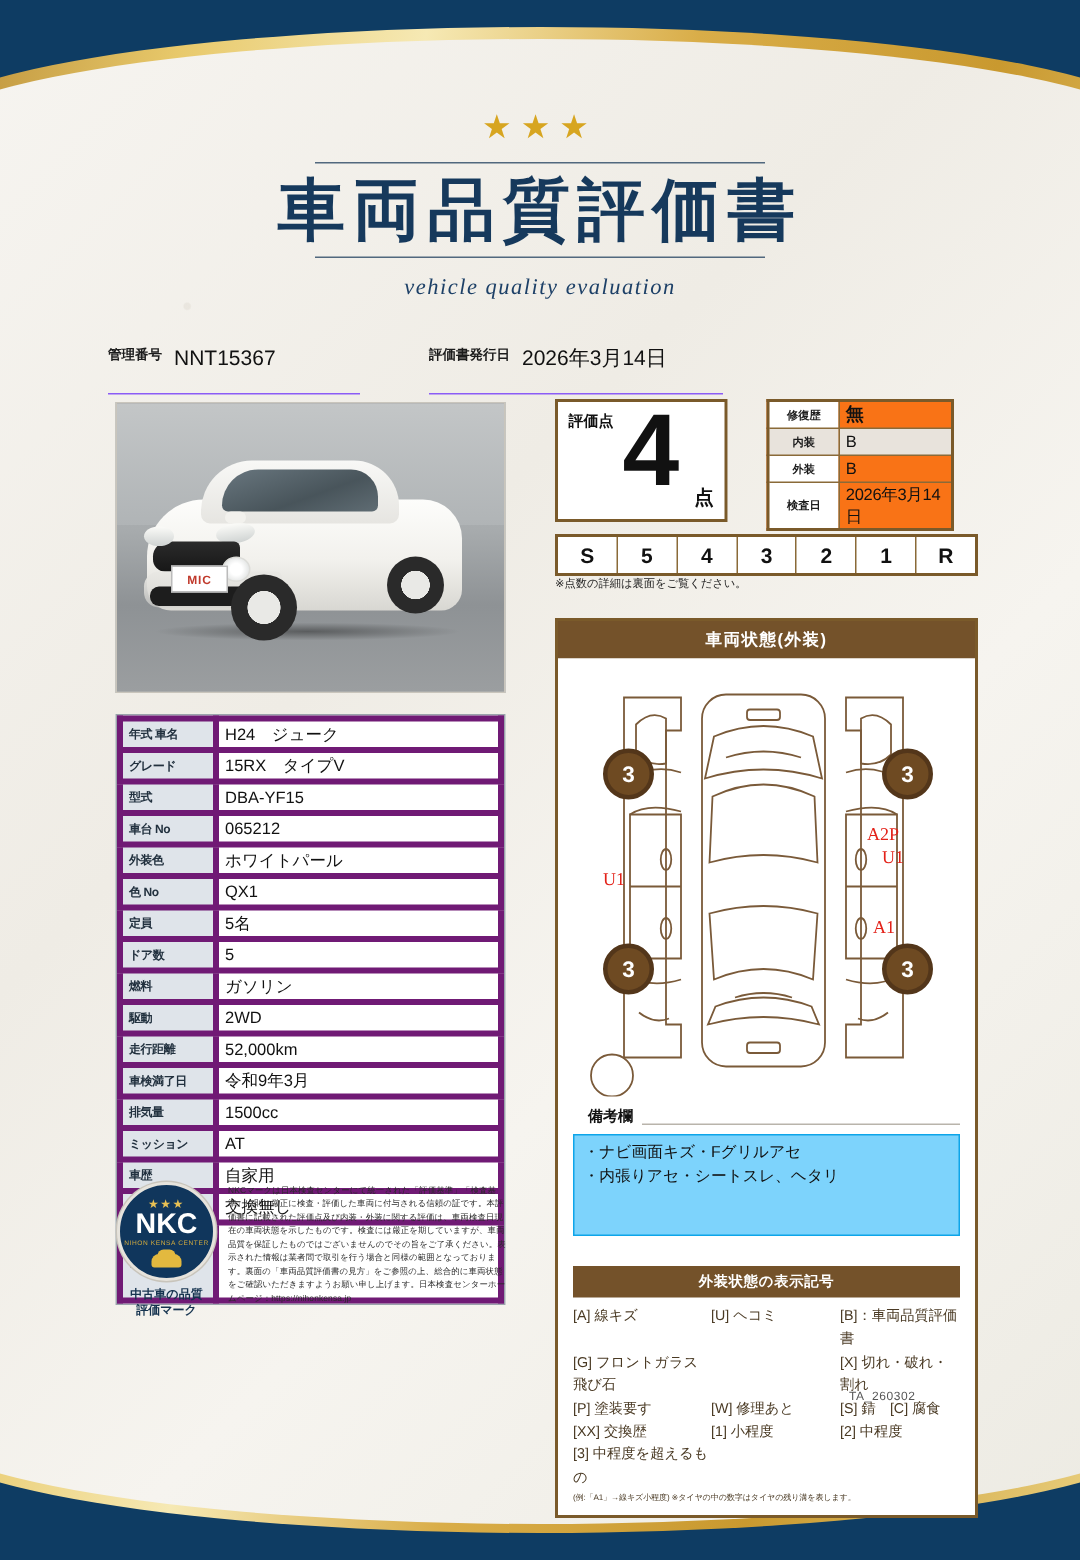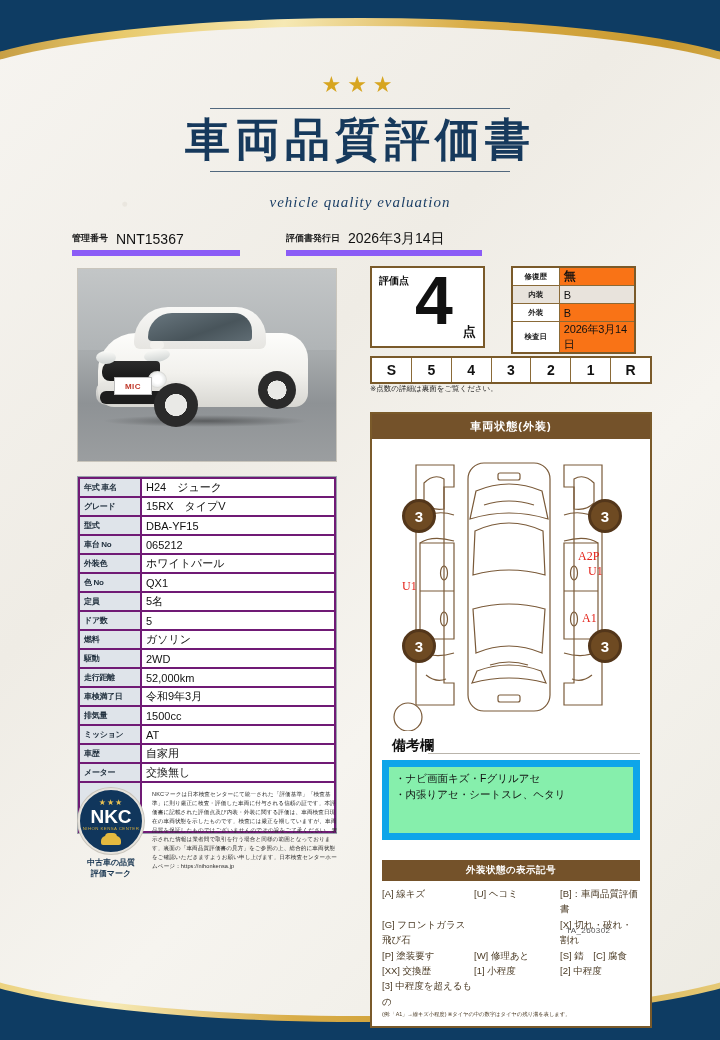--- a/index.html
+++ b/index.html
@@ -37,25 +37,25 @@
   .stars{text-align:center;margin-top:74px;letter-spacing:6px;color:#d7a520;font-size:22px;line-height:1;}
   .rule{width:300px;height:1px;background:#35506b;margin:12px auto 0;opacity:.85;}
   .rule.second{margin-top:0;}
   .doc-title{
     text-align:center;font-family:"Liberation Serif","DejaVu Serif",serif;
     font-weight:700;font-size:45px;letter-spacing:5px;color:#16395c;
     margin:6px auto 4px;line-height:1.15;
   }
   .subtitle{
     text-align:center;font-family:"Liberation Serif","DejaVu Serif",serif;
-    font-style:italic;font-size:15px;color:#1d4067;letter-spacing:1px;margin-top:22px;
+    font-style:italic;font-size:15px;color:#1d4067;letter-spacing:1px;margin-top:12px;
   }
   
   .hdr{position:absolute;left:72px;top:230px;width:576px;display:flex;gap:46px;}
-  .hdr-field{display:flex;align-items:center;border-bottom:6px solid #8b5cf6;padding-bottom:2px;}
+  .hdr-field{display:flex;align-items:flex-start;border-bottom:1px solid #8b5cf6;padding-bottom:14px;}
   .hdr-field .lab{font-size:9px;font-weight:700;color:#1c1c1c;margin-right:8px;padding-bottom:2px;white-space:nowrap;}
   .hdr-field .val{font-size:14px;color:#111;white-space:nowrap;}
   .f1{width:168px;}
   .f2{width:196px;}
   
   .photo{
     position:absolute;left:77px;top:268px;width:258px;height:192px;
     border:1px solid #c9c5bc;overflow:hidden;background:#9aa0a4;
   }
   .ph-floor{position:absolute;inset:0;background:linear-gradient(180deg,#b9bcbe 0%,#a7abad 44%,#8e9295 70%,#9b9ea0 100%);}
@@ -99,21 +99,21 @@
   .hl2{left:52px;top:46px;transform:rotate(-8deg);width:26px;}
   .foglamp{position:absolute;left:56px;top:68px;width:17px;height:15px;background:radial-gradient(circle,#fff 35%,#d3d6d5);border-radius:50%;border:1px solid #dcdcd8;}
   .wheel{position:absolute;border-radius:50%;background:radial-gradient(circle,#e9e9e6 0 35%,#2a2a2a 36% 100%);}
   .w1{left:62px;top:80px;width:44px;height:44px;}
   .w2{left:166px;top:68px;width:38px;height:38px;}
   .car-mirror{position:absolute;left:58px;top:38px;width:14px;height:8px;background:#f2f1ed;border-radius:4px;}
   .car-shadow{position:absolute;left:10px;top:112px;width:206px;height:12px;background:radial-gradient(ellipse,rgba(0,0,0,.38),transparent 70%);}
   
   .spec{position:absolute;left:77px;top:476px;width:258px;border:1px solid #9aa3ab;border-collapse:collapse;background:#fff;}
   .spec table{border-collapse:collapse;width:100%;}
-  .spec td{border:2px solid #701a75;height:17px;padding:0 4px;font-size:11px;color:#111;}
+  .spec td{border:4px solid #701a75;height:17px;padding:0 4px;font-size:11px;color:#111;}
   .spec td.k{
     width:52px;background:#dfe4ea;font-size:8px;font-weight:700;color:#22313f;
     text-align:left;letter-spacing:-.3px;white-space:nowrap;
   }
   .spec tr.remark td{height:48px;vertical-align:middle;}
   
   .nkc{position:absolute;left:78px;top:788px;width:262px;display:flex;gap:8px;}
   .nkc-badge{width:66px;flex:0 0 66px;text-align:center;}
   .nkc-circle{
     width:62px;height:62px;border-radius:50%;background:#10365c;
@@ -162,25 +162,25 @@
   .ext-head{background:#74522a;color:#fff;font-size:11px;font-weight:700;text-align:center;padding:5px 0;letter-spacing:1px;}
   .diagram{position:relative;height:292px;background:#fff;}
   .dg-svg{position:absolute;left:0;top:0;}
   .mark{
     position:absolute;width:28px;height:28px;border-radius:50%;
     background:#6e4a22;border:3px solid #53361a;
     display:flex;align-items:center;justify-content:center;
     color:#fff;font-size:15px;font-weight:700;
   }
   .tag{position:absolute;color:#e32118;font-size:12px;font-weight:400;font-family:"Liberation Serif",serif;}
-  .remarks-lab{font-size:14px;font-weight:700;color:#111;padding:6px 0 3px 10px;border-bottom:none;}
+  .remarks-lab{font-size:10px;font-weight:700;color:#111;padding:6px 0 3px 10px;border-bottom:none;}
   .remarks-lab-wrap{position:relative;margin:0 10px;}
   .remarks-lab-wrap:after{content:"";position:absolute;left:46px;right:0;bottom:4px;height:1px;background:#b9b4ab;}
   .remarks-box{
-    margin:2px 10px 0;height:58px;border:7px solid #0ea5e9;background:#86efac;
+    margin:2px 10px 0;height:58px;border:1px solid #0ea5e9;background:#7dd3fc;
     padding:4px 6px;font-size:10.5px;line-height:1.5;color:#111;
   }
   .legend-head{
     margin:20px 10px 0;background:#74522a;color:#fff;font-size:9.5px;font-weight:700;
     text-align:center;padding:4px 0;letter-spacing:.5px;
   }
   .legend{margin:5px 10px 0;color:#4a3a24;font-size:9.5px;line-height:1.62;}
   .legend .row{display:flex;}
   .legend .c1{width:92px;}
   .legend .c2{width:86px;}

